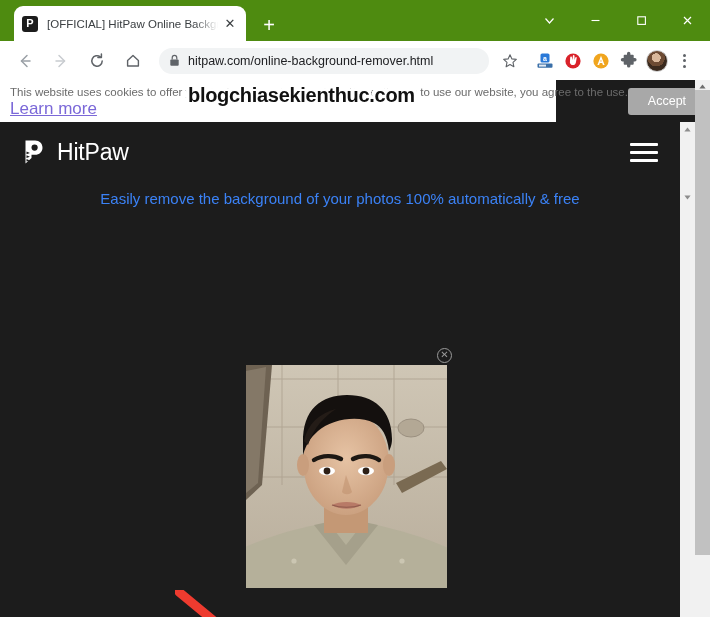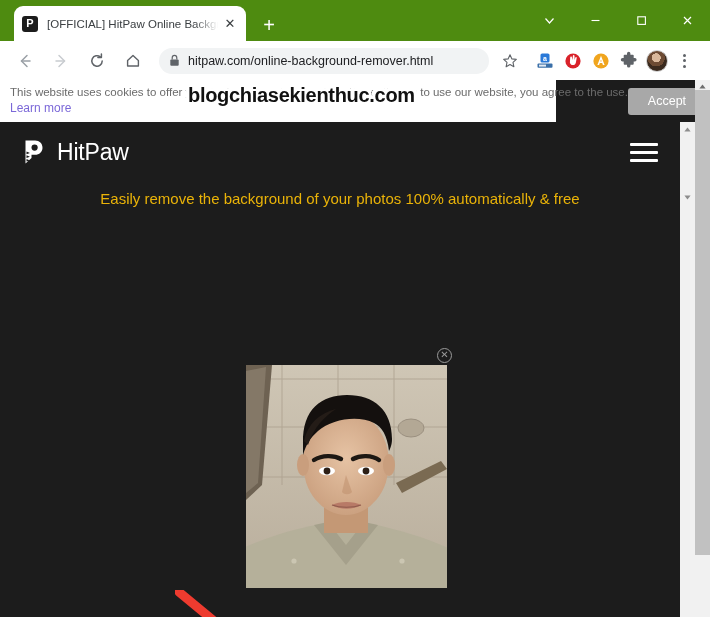--- a/index.html
+++ b/index.html
@@ -91,21 +91,21 @@
   .kebab i { width: 3px; height: 3px; border-radius: 50%; background: #5f6368; display:block; }
 
   
   .cookiebar {
     position: absolute; left: 0; top: 80px; width: 556px; height: 42px;
     background: #ffffff;
     display: flex; align-items: center;
   }
   .cookie-text-wrap { margin-left: 10px; flex: 1 1 auto; }
   .cookie-text { font-size: 11.5px; color: #6b6b6b; line-height: 15px; white-space: nowrap; }
-  .cookie-link { font-size: 12px; color: #7b68d8; line-height: 17px; }
+  .cookie-link { font-size: 17px; color: #7b68d8; line-height: 17px; text-decoration: underline; }
   .accept-btn {
     width: 78px; height: 27px; background: #a8a8a8; color: #ffffff;
     border: none; border-radius: 3px;
     font-size: 12.5px; font-family: "Liberation Sans", sans-serif;
     display: flex; align-items: center; justify-content: center;
     flex: 0 0 auto;
   }
   .cookie-close {
     width: 34px; flex: 0 0 auto; text-align: center;
     font-size: 14px; color: #3a3a3a;
@@ -122,21 +122,21 @@
     padding: 0 22px 0 18px;
   }
   .logo { display: flex; align-items: center; gap: 9px; }
   .logo-mark { width: 30px; height: 30px; }
   .logo-text { color: #ffffff; font-size: 23px; font-weight: normal; letter-spacing: -0.2px; }
   .hamburger { display: flex; flex-direction: column; gap: 5px; }
   .hamburger i { display: block; width: 28px; height: 3px; background: #ffffff; border-radius: 1px; }
 
   .tagline {
     position: absolute; left: 0; top: 68px; width: 680px;
-    text-align: center; color: #eab308; font-size: 15px;
+    text-align: center; color: #3b82f6; font-size: 15px;
   }
 
   .photo-wrap {
     position: absolute; left: 246px; top: 243px;
     width: 201px; height: 223px;
   }
   .photo { width: 201px; height: 223px; position: relative; overflow: hidden; }
   .photo svg { display: block; width: 201px; height: 223px; }
   .photo-close {
     position: absolute; left: 437px; top: 226px;

